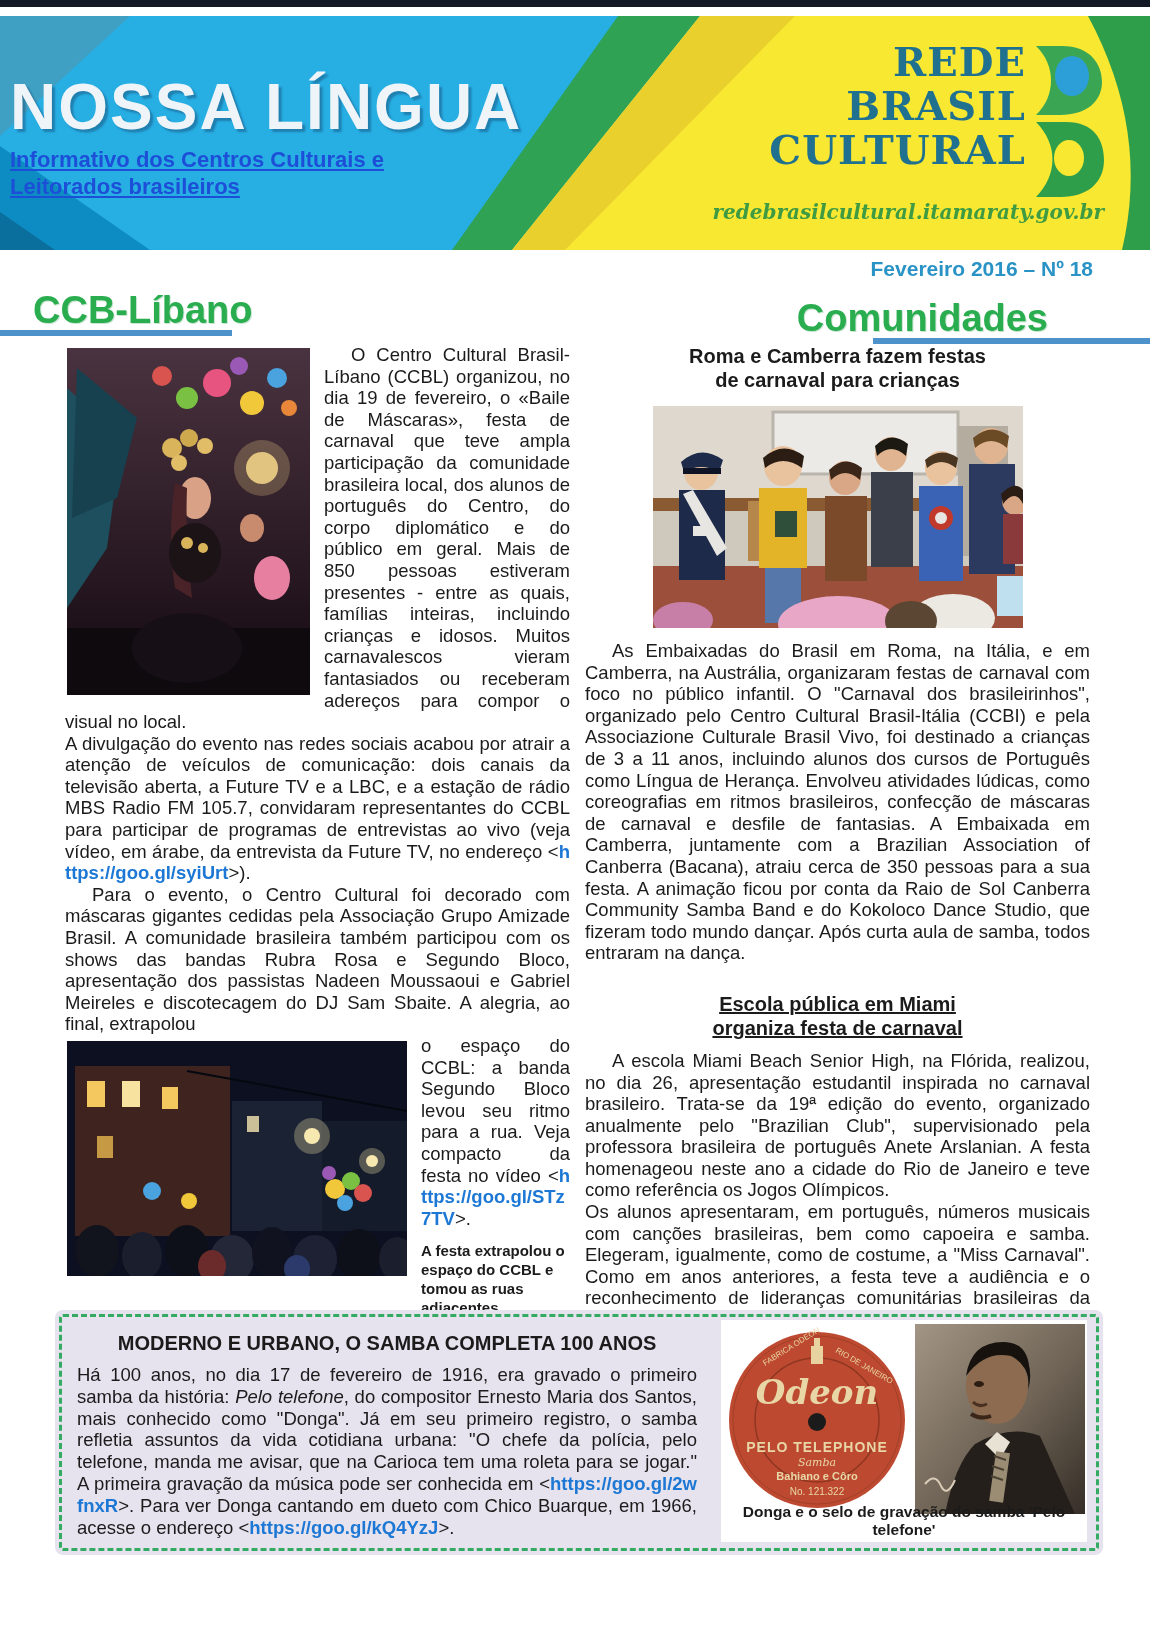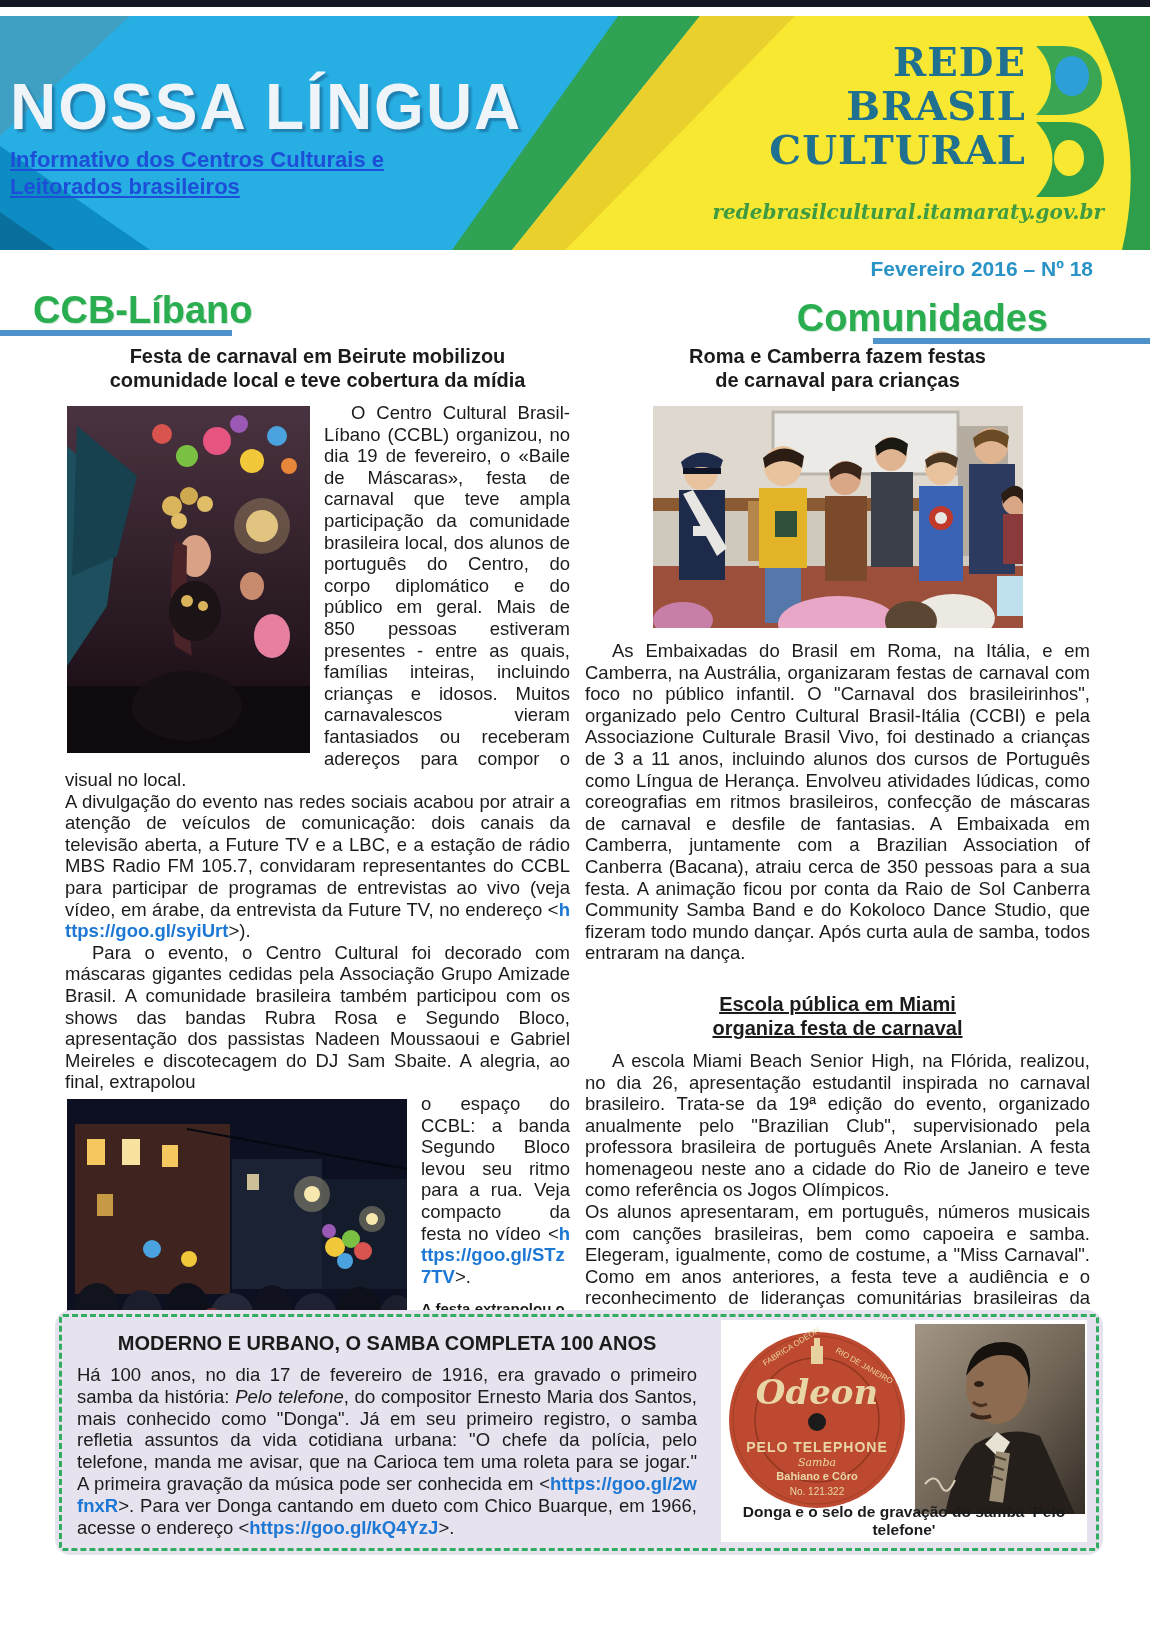--- a/index.html
+++ b/index.html
@@ -43,21 +43,21 @@
   .lnk{color:#1c78d4;font-weight:bold;text-decoration:none;word-break:break-all;cursor:pointer;}
   .ital{font-style:italic;}
 
   .ph1{float:left;width:243px;height:347px;margin:4px 14px 6px 2px;}
   .ph2{float:left;width:340px;height:235px;margin:6px 14px 4px 2px;}
   .ph3{display:block;margin:14px auto 12px auto;}
   .cap2{margin-left:356px;margin-top:12px;font-size:15px;line-height:19px;font-weight:bold;}
   .h3r{font-size:20px;font-weight:bold;text-align:center;line-height:24px;margin:28px 0 10px 0;text-decoration:underline;}
 
   
-  .box-outer{left:55px;top:1310px;width:1048px;height:245px;background:#e6e2ee;border-radius:16px;}
+  .box-outer{left:55px;top:1310px;width:1048px;height:245px;background:#e6e2ee;border-radius:8px;}
   .box-border{position:absolute;left:4px;top:4px;right:4px;bottom:4px;
               border:3px dashed #33ab63;border-radius:4px;}
   .box-title{position:absolute;left:22px;top:22px;width:620px;text-align:center;
              font-size:20px;font-weight:bold;}
   .box-text{position:absolute;left:22px;top:54px;width:620px;
             font-size:18.5px;line-height:21.8px;text-align:justify;}
   .media-panel{position:absolute;right:16px;top:10px;width:366px;height:222px;background:#fff;}
   .media-row{position:absolute;left:6px;top:4px;}
   .media-cap{position:absolute;left:0;bottom:3px;width:100%;text-align:center;
              font-size:15.5px;font-weight:bold;}
@@ -104,24 +104,20 @@
   </div>
 
   <div class="abs issue">Fevereiro 2016 – Nº 18</div>
 
   <div class="abs sec secL">CCB-Líbano</div>
   <div class="abs bar barL"></div>
   <div class="abs sec secR">Comunidades</div>
   <div class="abs bar barR"></div>
 
   <div class="abs colL">
-    <div class="art-title">
-      <div>Festa de carnaval em Beirute mobilizou</div>
-      <div>comunidade local e teve cobertura da mídia</div>
-    </div>
 
     <svg class="ph1" viewBox="0 0 243 347">
       <defs>
         <linearGradient id="g1" x1="0" y1="0" x2="0" y2="1">
           <stop offset="0" stop-color="#4a3340"></stop>
             <stop offset="1" stop-color="#140910"></stop>
         </linearGradient>
       </defs>
       <rect width="243" height="347" fill="url(#g1)"></rect>
       <polygon points="0,40 55,90 40,200 0,260" fill="#1d4f5e"></polygon>

